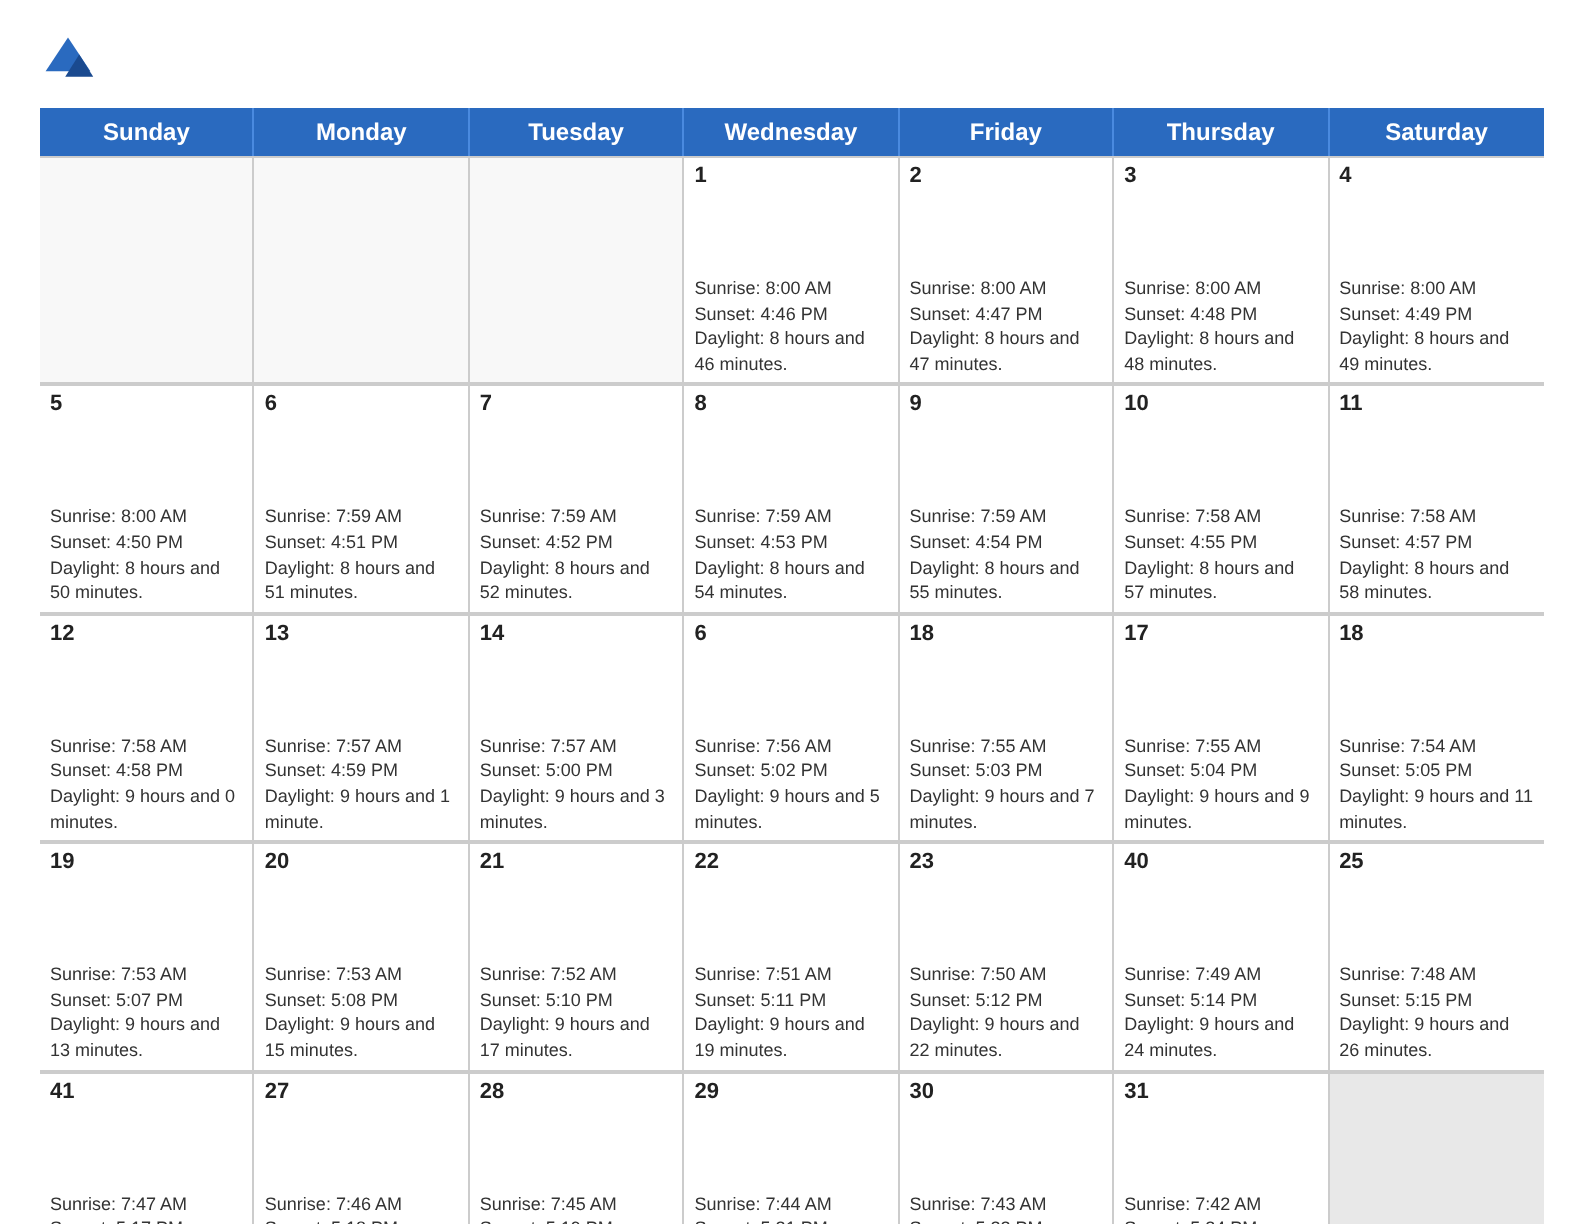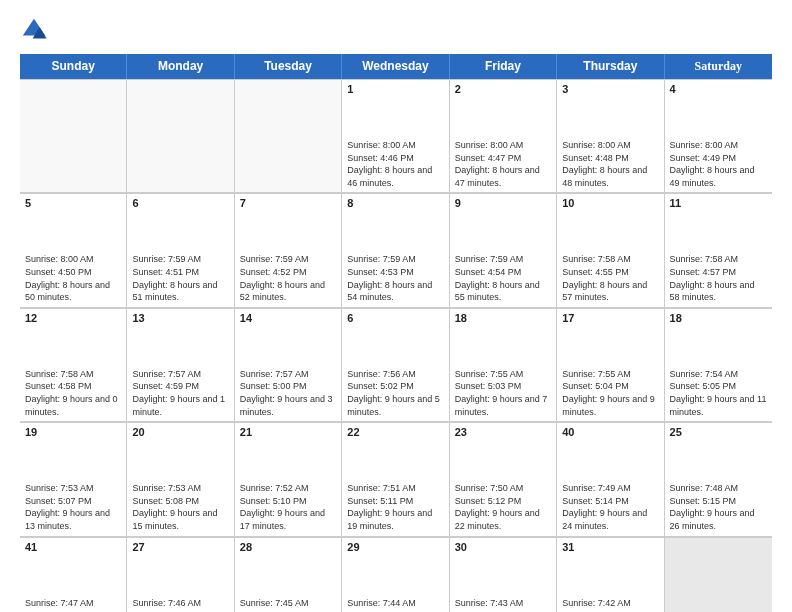--- a/index.html
+++ b/index.html
@@ -62,21 +62,21 @@
       background: #2a6abf;
     }
     .cal-header-cell {
       color: #fff;
       font-size: 12px;
       font-weight: bold;
       text-align: center;
       padding: 5px 2px;
       border-right: 1px solid #4a8adf;
     }
-    .cal-header-cell:last-child { border-right: none; font-family: Liberation Serif, serif; }
+    .cal-header-cell:last-child { border-right: none; }
     .cal-body {
       display: flex;
       flex-direction: column;
       flex: 1;
     }
     .cal-row {
       display: grid;
       grid-template-columns: repeat(7, 1fr);
       flex: 1;
       border-bottom: 1px solid #ccc;

